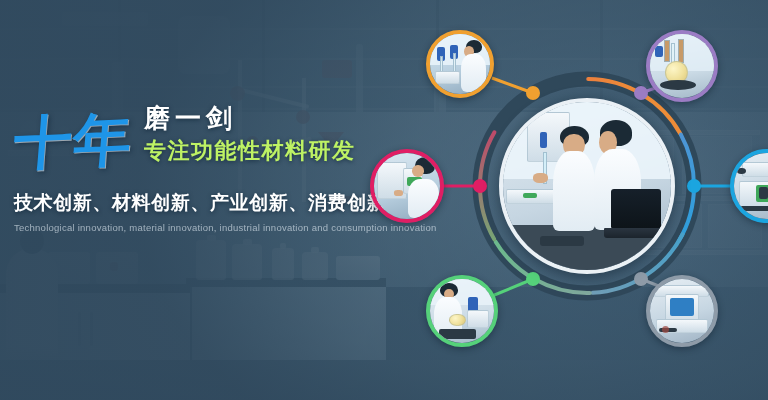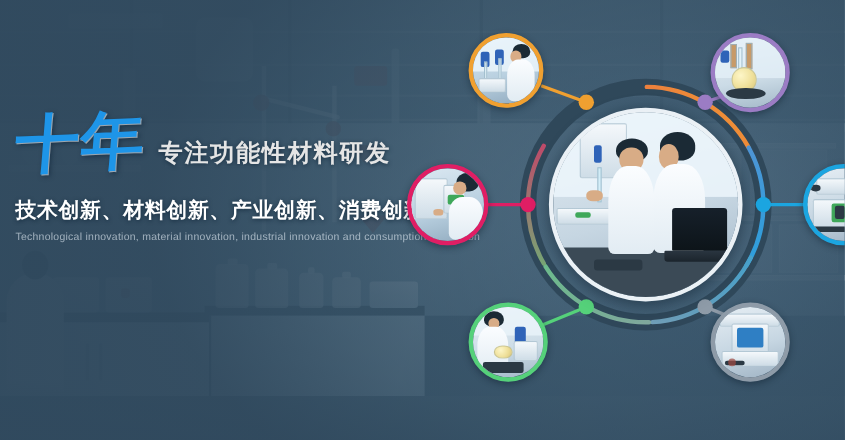--- a/index.html
+++ b/index.html
@@ -150,21 +150,21 @@
   }
 
   .headline-col { margin-left:4px; padding-bottom:3px; }
   .headline-1 {
     font-size:26px; font-weight:700; color:#ffffff;
     letter-spacing:5px; line-height:1.18;
     text-shadow:0 1px 4px rgba(12,34,52,.75);
     white-space:nowrap;
   }
   .headline-2 {
-    font-size:22px; font-weight:700; color:#e5e5e5;
+    font-size:22px; font-weight:700; color:#bef264;
     letter-spacing:1.5px; line-height:1.3; margin-top:3px;
     text-shadow:0 1px 4px rgba(12,34,52,.75);
     white-space:nowrap;
   }
 
   .tagline-cn {
     margin-top:22px;
     font-size:19px; font-weight:700; color:#ffffff;
     letter-spacing:.6px;
     text-shadow:0 1px 4px rgba(12,34,52,.8);
@@ -316,20 +316,21 @@
     <div class="bg-floor"></div>
 
     <div class="bg-tint"></div>
     <div class="bg-tint2"></div>
   </div>
 
   <div class="text-block">
     <div class="line-top">
       <div class="calligraphy">十年</div>
       <div class="headline-col">
+        <div class="headline-1">磨一剑</div>
         <div class="headline-2">专注功能性材料研发</div>
       </div>
     </div>
 
     <div class="tagline-cn">技术创新、材料创新、产业创新、消费创新</div>
     <div class="tagline-en">Technological innovation, material innovation, industrial innovation and consumption innovation</div>
   </div>
 
   <div class="cluster">
 

